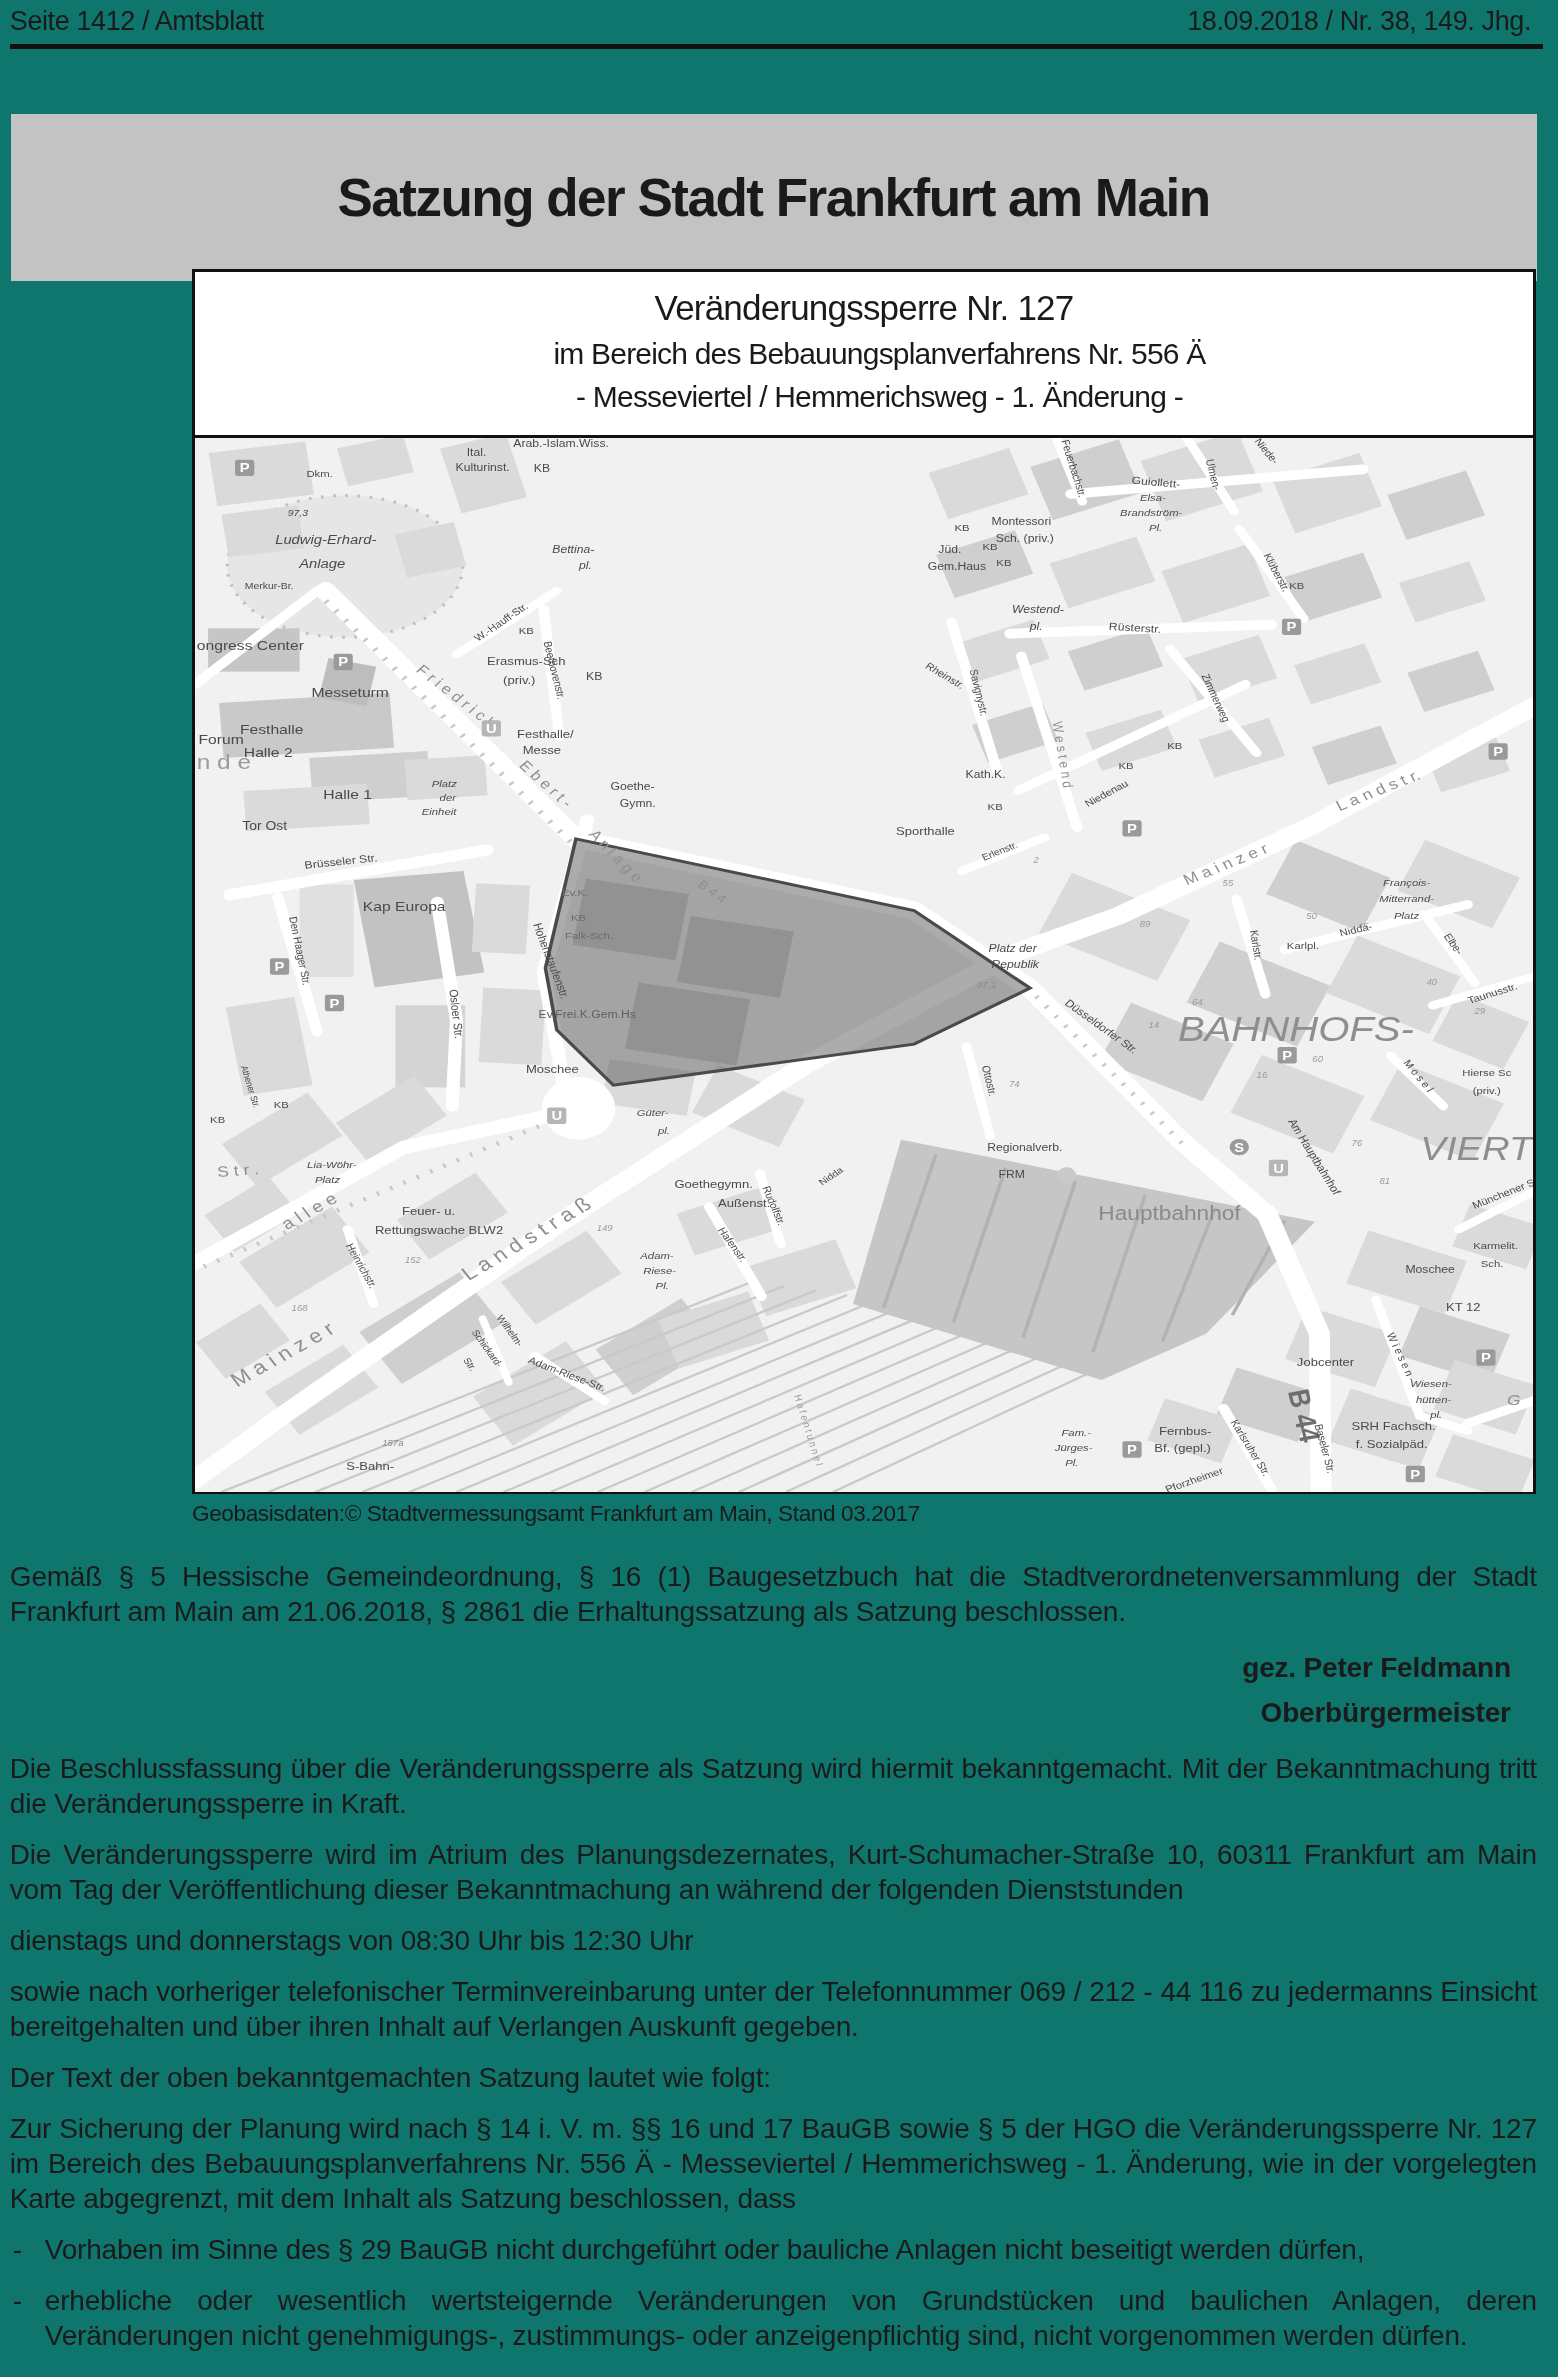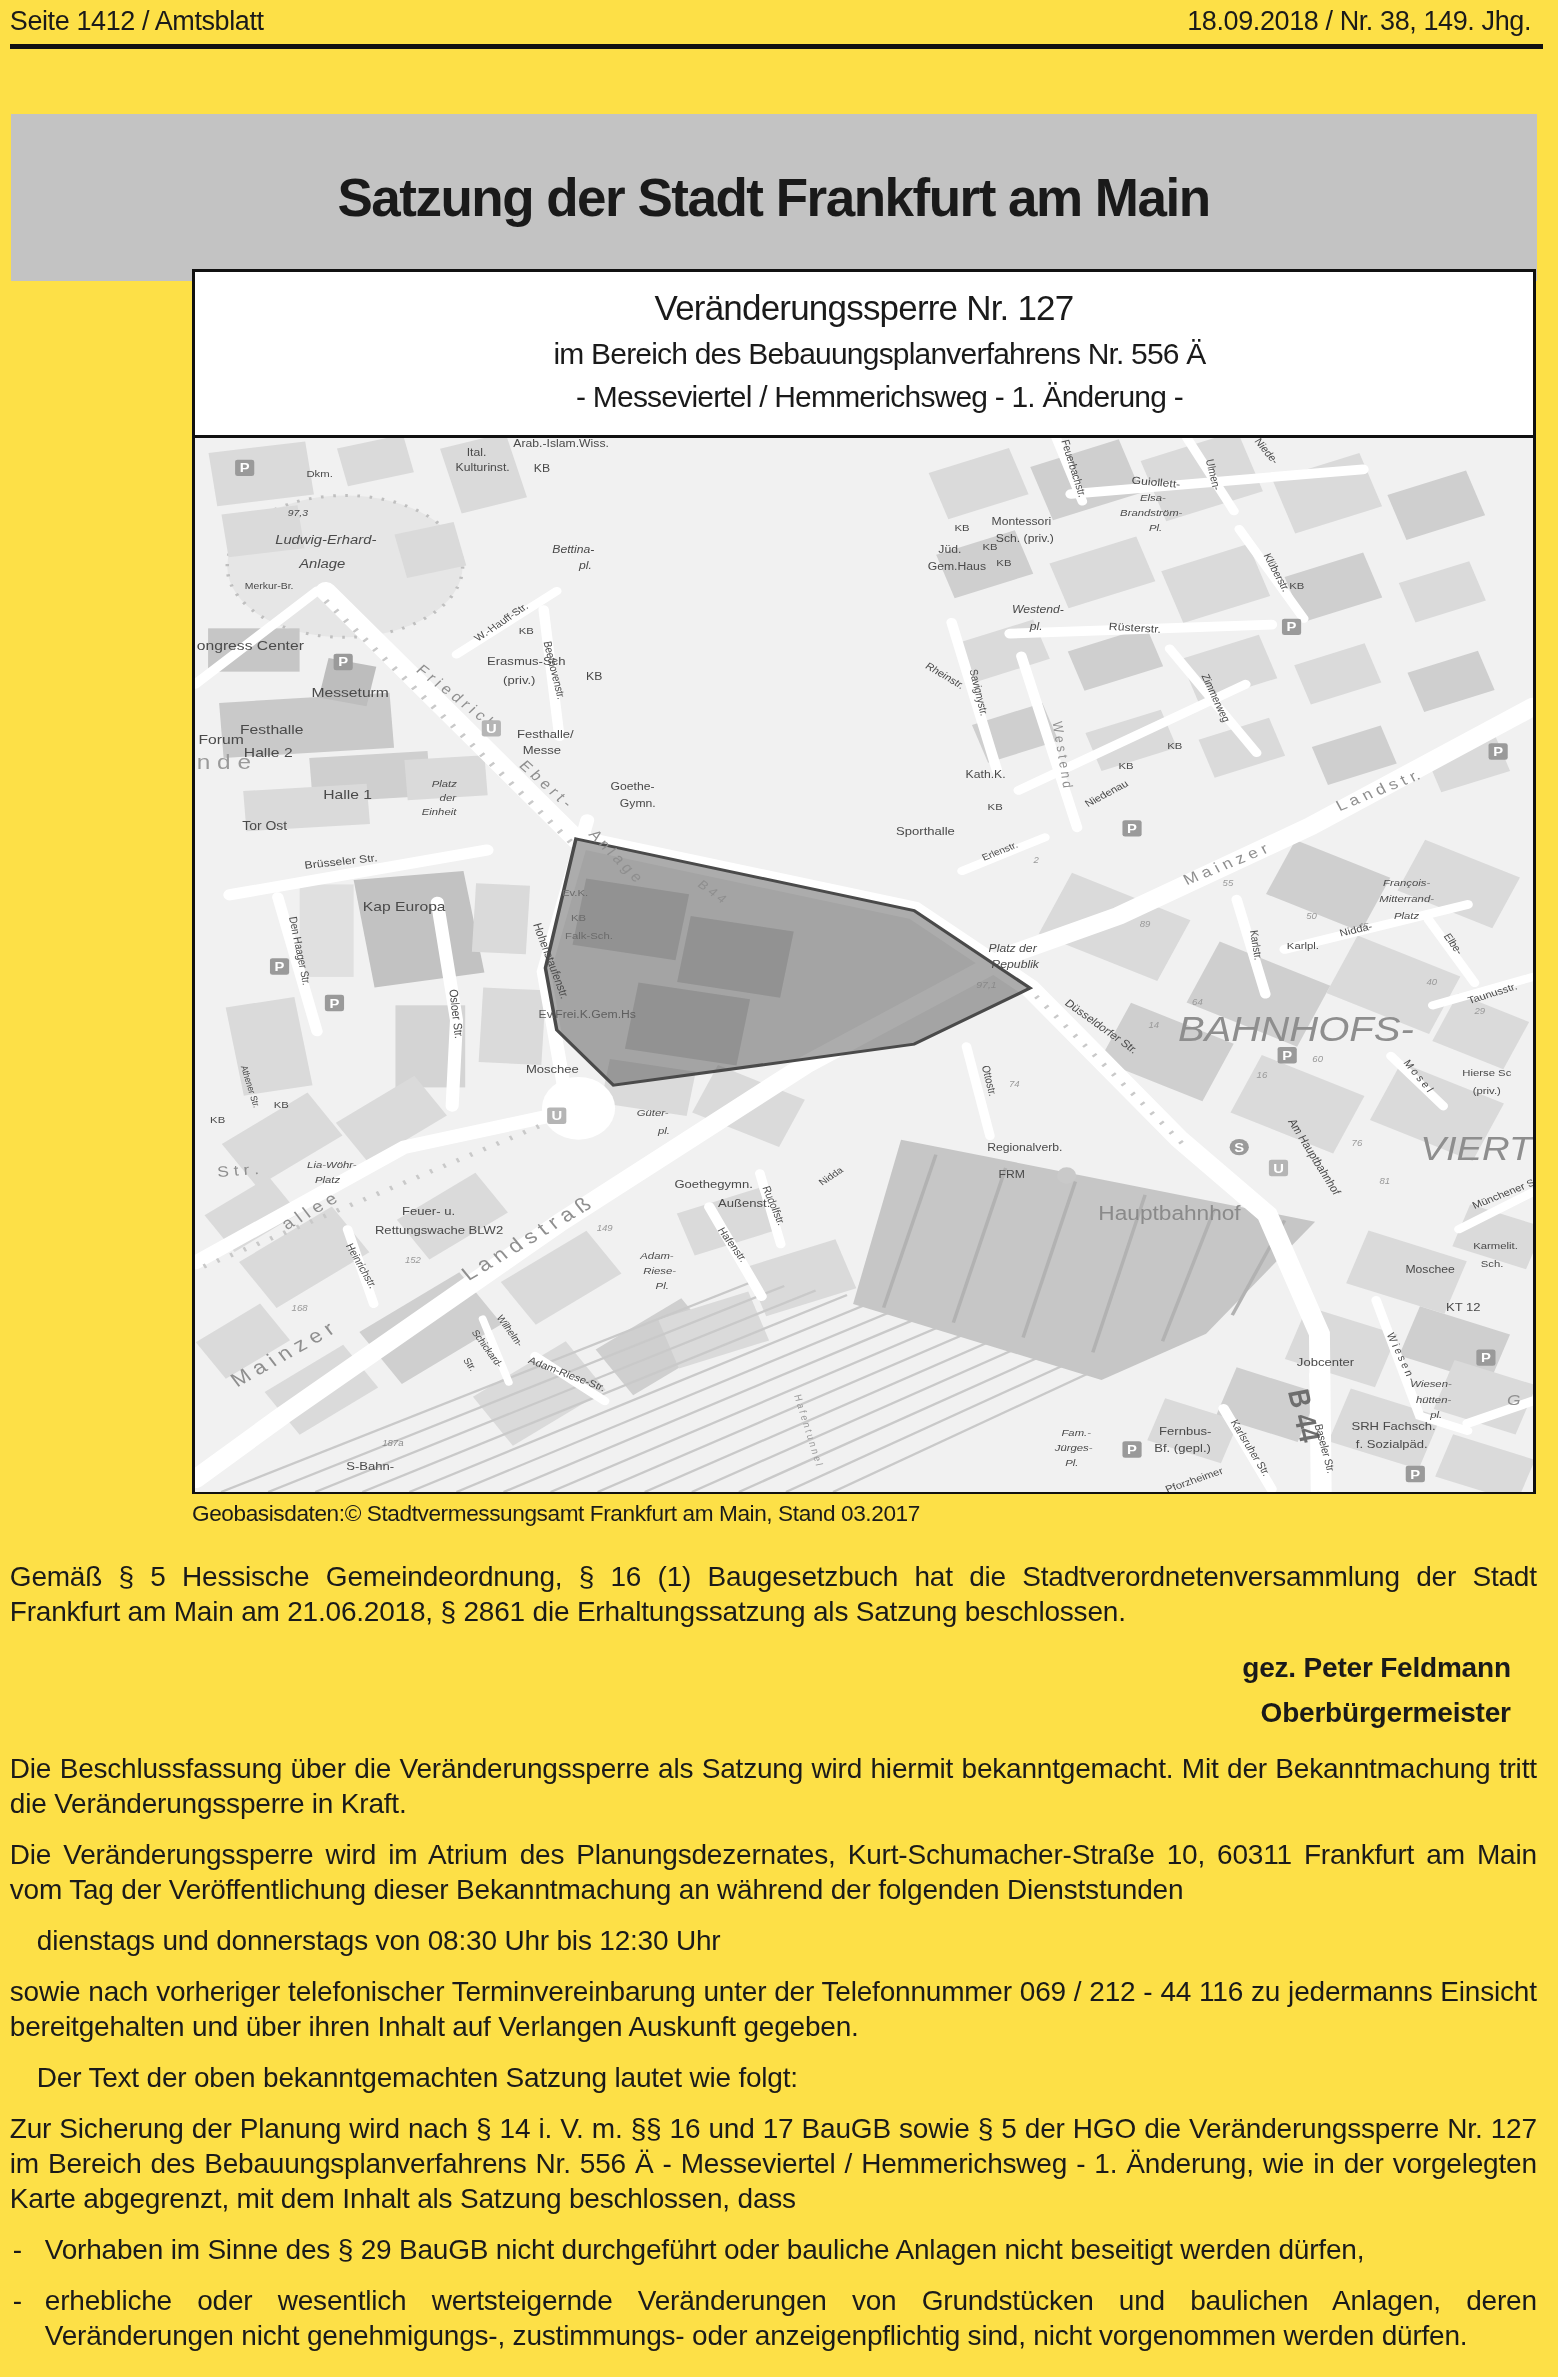--- a/index.html
+++ b/index.html
@@ -1,16 +1,16 @@
 <!DOCTYPE html>
 <html style="font-size:12px"><head>
 <meta charset="utf-8">
 <style>
   html,body{margin:0;padding:0;background:#888;}
-  #page{position:relative;width:1558px;height:2377px;background:#fde047;
+  #page{position:relative;width:1558px;height:2377px;background:#0f766e;
         font-family:"Liberation Sans","DejaVu Sans",sans-serif;color:#1a1a1a;overflow:hidden;}
   
   #hdr{position:absolute;left:9.8px;right:15px;top:6px;height:35px;font-size:27px;letter-spacing:-0.4px;}
   #hdr .l{position:absolute;left:0;top:0;}
   #hdr .r{position:absolute;right:12px;top:0;}
   #rule{position:absolute;left:9.8px;right:15px;top:44px;height:4.5px;background:#111;}
   
   #banner{position:absolute;left:10.5px;top:114px;width:1526px;height:167px;background:#c3c3c3;
           display:flex;align-items:center;justify-content:center;}
   #banner .t{font-weight:bold;font-size:53px;letter-spacing:-1.5px;}
@@ -19,21 +19,21 @@
           box-sizing:border-box;background:#fff;}
   #figtitle{height:151px;border-bottom:3.8px solid #111;text-align:center;padding-top:12px;box-sizing:content-box;}
   #figtitle .t1{font-size:35px;line-height:48px;letter-spacing:-0.8px;}
   #figtitle .t2,#figtitle .t3{font-size:30px;line-height:43px;letter-spacing:-0.8px;margin-left:31px;}
   #mapwrap{width:100%;height:1054px;overflow:hidden;}
   #map-svg{display:block;width:100%;height:100%;}
   #caption{position:absolute;left:192px;top:1501px;font-size:22.6px;letter-spacing:-0.4px;}
   
   #body{position:absolute;left:9.8px;top:1559px;width:1527px;font-size:28px;line-height:35px;letter-spacing:-0.2px;}
   #body p{margin:0 0 16px 0;text-align:justify;}
-  #body p.short{text-align:left;margin-left:27px;}
+  #body p.short{text-align:left;}
   #body .sig{text-align:right;font-weight:bold;line-height:45px;margin:4.5px 26px 16px 0;}
   #body .bullet{position:relative;padding-left:35px;margin:0 0 16px 0;text-align:justify;}
   #body .bullet .dash{position:absolute;left:3px;top:0;}
   svg text{font-family:"Liberation Sans","DejaVu Sans",sans-serif;}
 </style>
 </head>
 <body>
 
 <div id="page">
 

